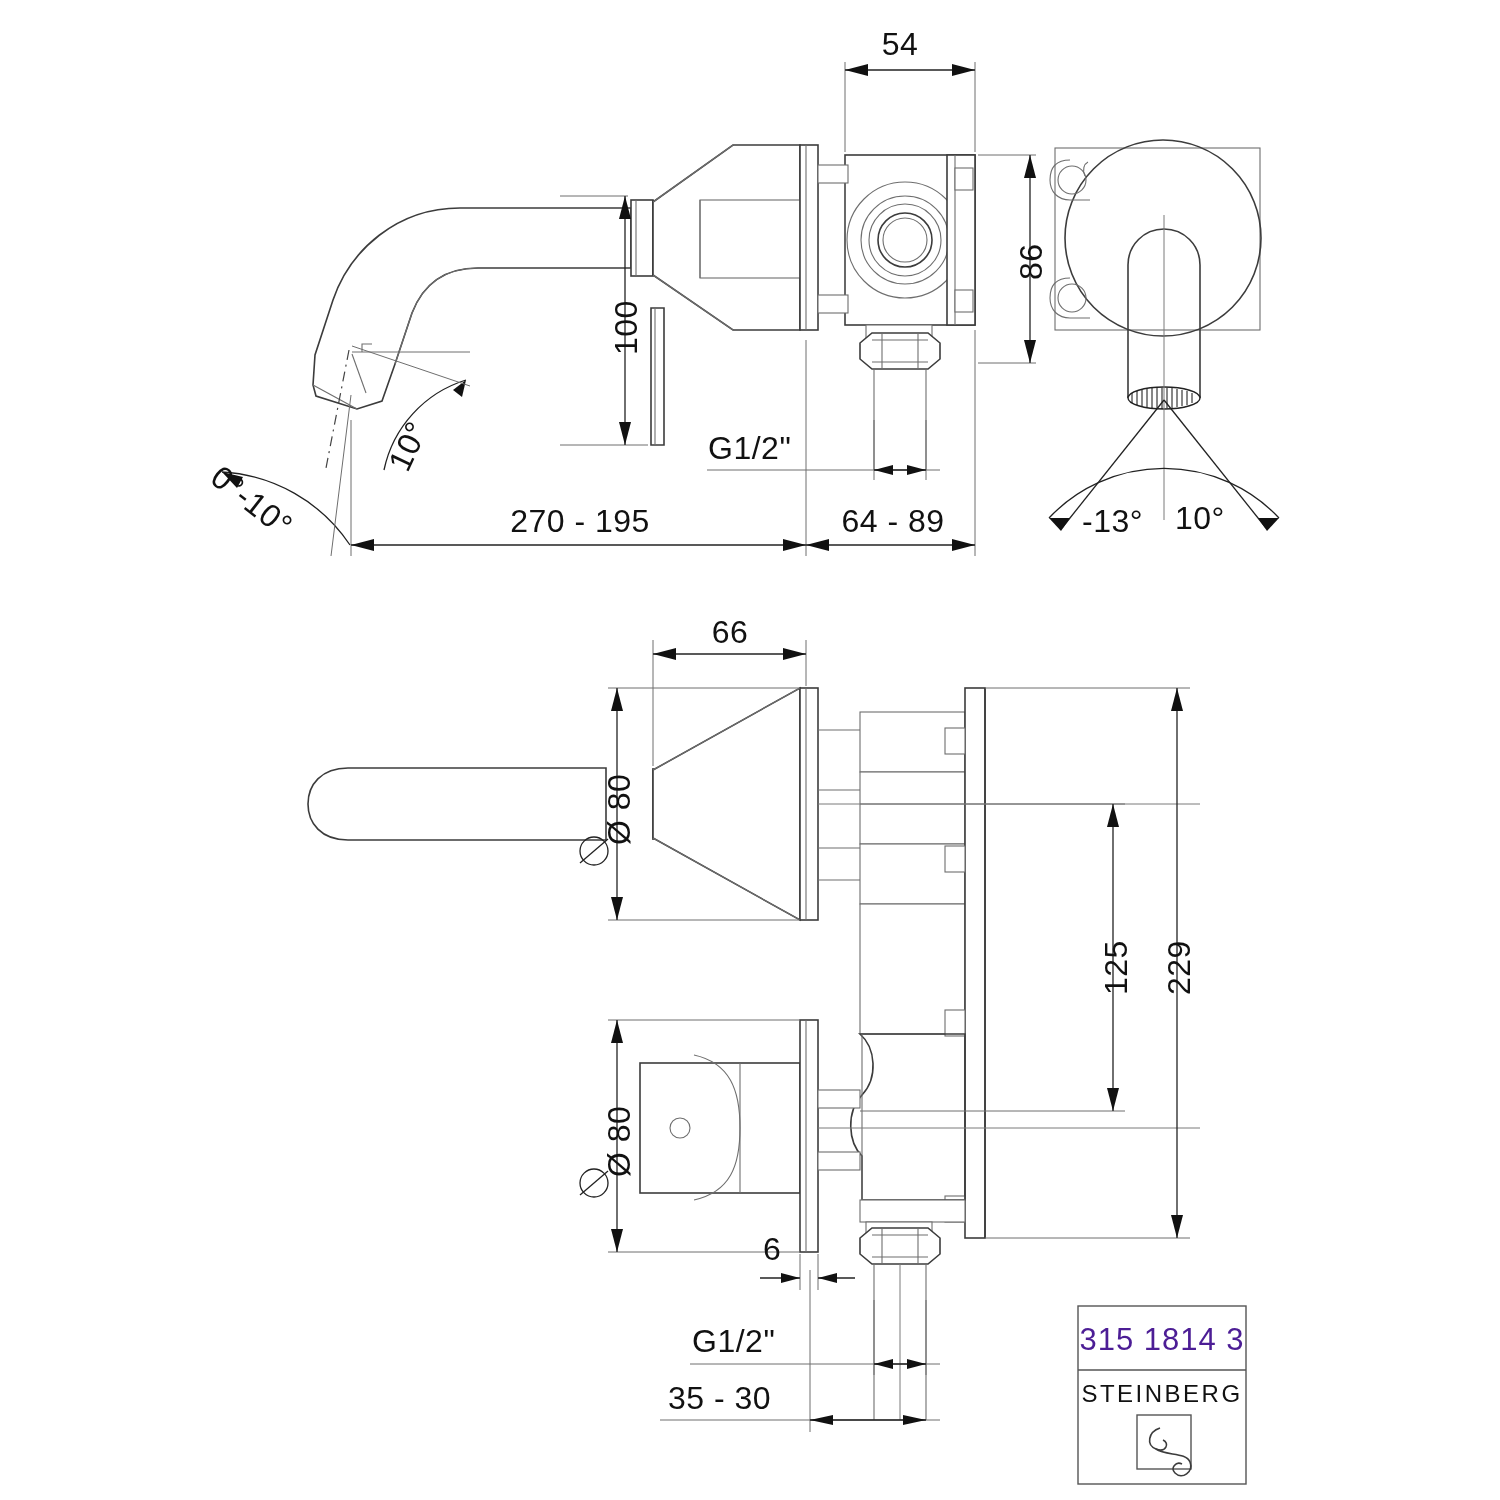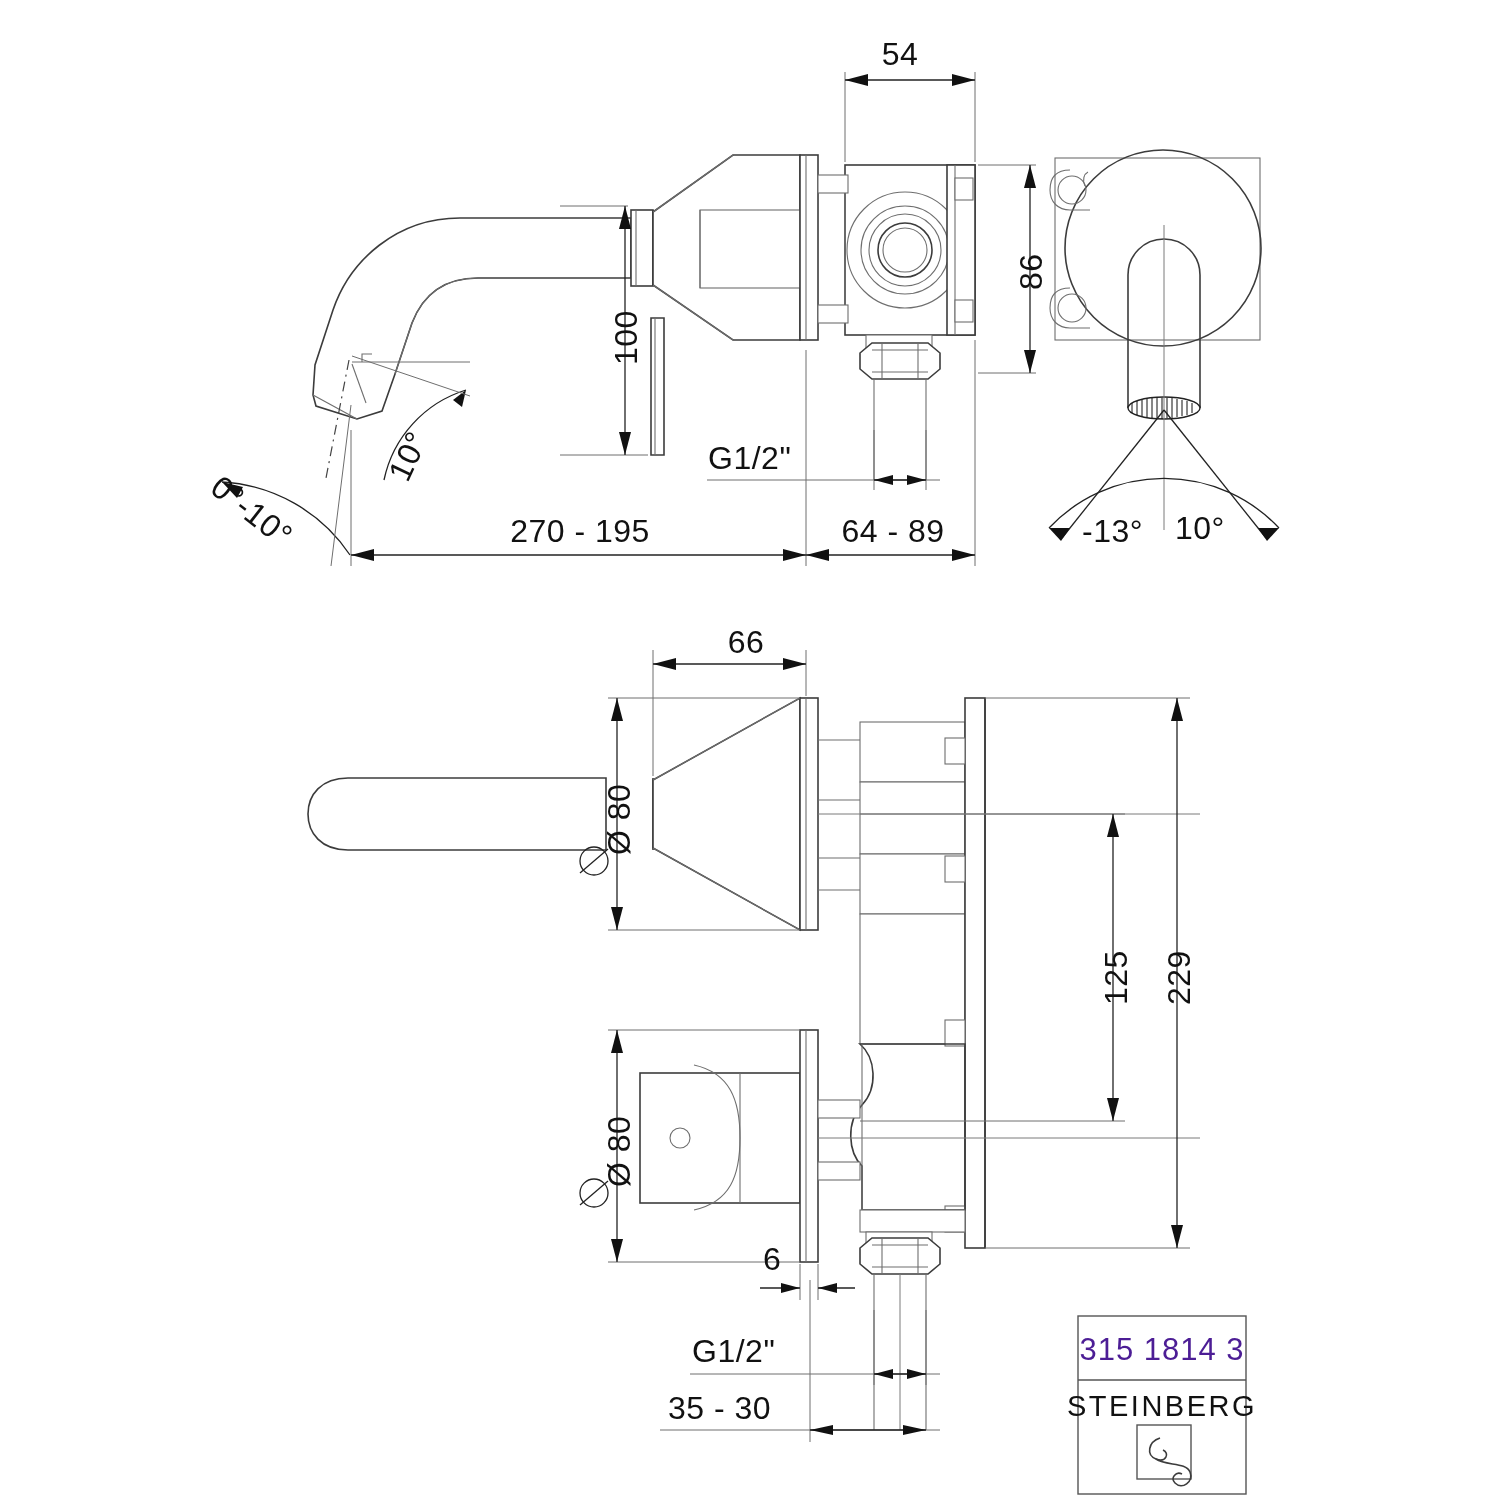--- a/index.html
+++ b/index.html
@@ -10,21 +10,21 @@
   body {
     width: 1500px;
     height: 1500px;
     font-family: "Liberation Sans", sans-serif;
     color: #1a1a1a;
     position: relative;
     overflow: hidden;
   }
   #sheet {
     position: absolute;
-    left: 0; top: 10px;
+    left: 0; top: 0;
     width: 1500px;
     height: 1120px;
   }
   svg.draw {
     position: absolute;
     left: 0; top: 0;
     width: 1500px;
     height: 1500px;
   }
   
@@ -56,21 +56,21 @@
   }
   .tb-num {
     font-family: "Liberation Sans", sans-serif;
     font-size: 31px;
     color: #4c1d95;
     letter-spacing: 1px;
     white-space: nowrap;
   }
   .tb-brand {
     font-family: "Liberation Sans", sans-serif;
-    font-size: 29px;
+    font-size: 24px;
     color: #111;
     letter-spacing: 2.5px;
     white-space: nowrap;
   }
 </style>
 </head>
 <body>
 
 <div id="sheet">
 
@@ -415,21 +415,21 @@
 <div class="dimtext" style="left:708px; top:432px;">G1/2"</div>
 
 <div class="dimtext" style="left:225px; top:460px; transform: rotate(38deg); transform-origin: left top;">0°-10°</div>
 
 <div class="dimtext" style="left:383px; top:462px; transform: rotate(-65deg); transform-origin: left top;">10°</div>
 
 <div class="dimtext" style="left:1082px; top:505px;">-13°</div>
 
 <div class="dimtext" style="left:1175px; top:502px;">10°</div>
 
-<div class="dimtext" style="left:730px; top:616px; transform:translateX(-50%);margin-left:16px;">66</div>
+<div class="dimtext" style="left:730px; top:616px; transform:translateX(-50%);">66</div>
 
 <div class="dimtext rot90" style="left:603px; top:845px;">Ø 80</div>
 
 <div class="dimtext rot90" style="left:603px; top:1177px;">Ø 80</div>
 
 <div class="dimtext rot90" style="left:1100px; top:995px;">125</div>
 
 <div class="dimtext rot90" style="left:1163px; top:995px;">229</div>
 
 <div class="dimtext" style="left:763px; top:1233px;">6</div>

